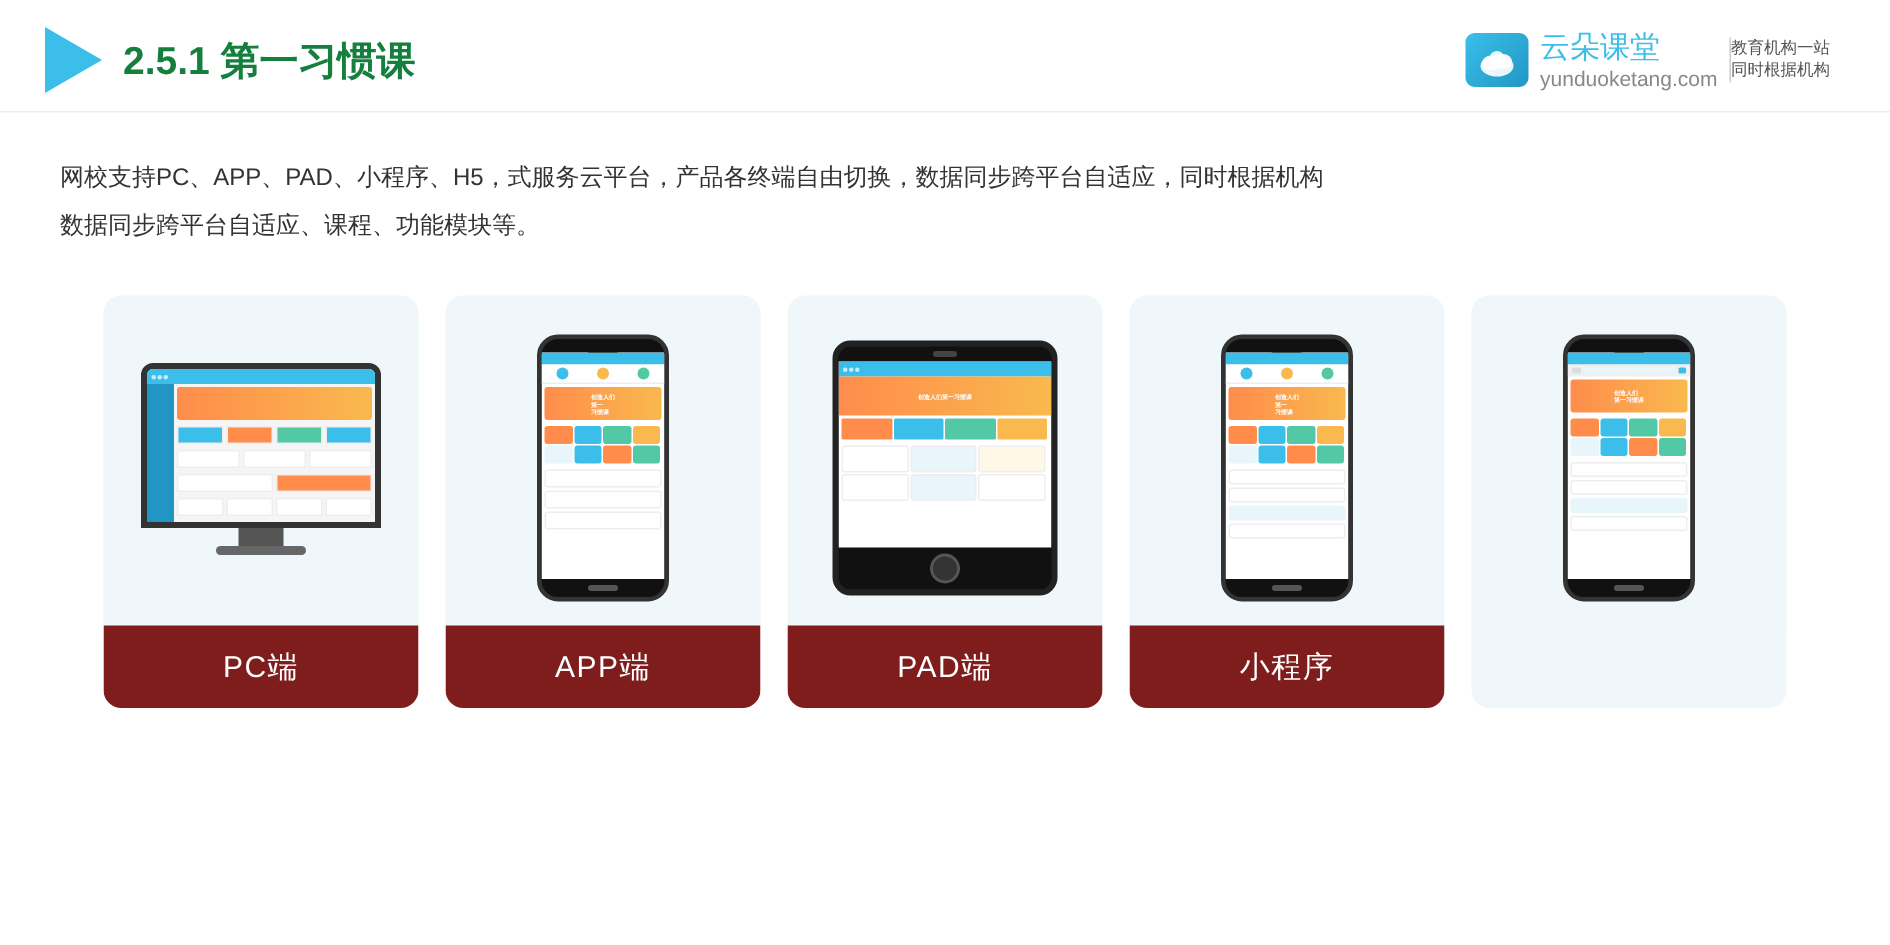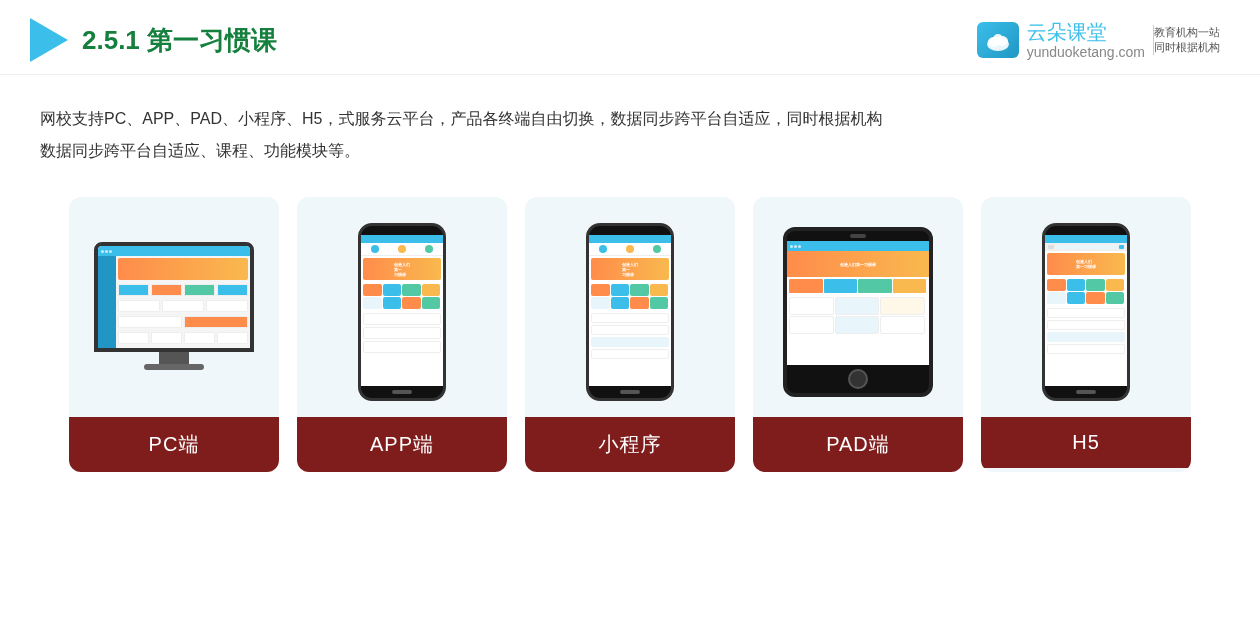--- a/index.html
+++ b/index.html
@@ -552,20 +552,54 @@
             </div>
           </div>
           <div class="phone-home-btn"></div>
         </div>
       </div>
       <div class="card-label">APP端</div>
     </div>
 
     <div class="card">
       <div class="card-img-area">
+        <div class="tablet-mock">
+          <div class="tablet-btn-top"></div>
+          <div class="tablet-screen">
+            <div class="sc-header">
+              <div class="sc-dot"></div>
+                <div class="sc-dot"></div>
+                <div class="sc-dot"></div>
+            </div>
+            <div class="sc-banner" style="height:26px;">
+              <div style="font-size:4px;color:white;font-weight:bold;">创造人们第一习惯课</div>
+            </div>
+            <div class="sc-grid">
+              <div class="sc-grid-item orange"></div>
+              <div class="sc-grid-item blue"></div>
+              <div class="sc-grid-item green"></div>
+              <div class="sc-grid-item yellow"></div>
+            </div>
+            <div class="sc-cards">
+              <div class="sc-card-item"></div>
+              <div class="sc-card-item" style="background:#e8f5fb;"></div>
+              <div class="sc-card-item" style="background:#fff8e8;"></div>
+              <div class="sc-card-item"></div>
+              <div class="sc-card-item" style="background:#e8f5fb;"></div>
+              <div class="sc-card-item"></div>
+            </div>
+          </div>
+          <div class="tablet-btn-bottom"></div>
+        </div>
+      </div>
+      <div class="card-label">PAD端</div>
+    </div>
+
+    <div class="card">
+      <div class="card-img-area">
         <div class="phone-mock">
           <div class="phone-notch"></div>
           <div class="phone-screen">
             <div class="phone-app-header"></div>
             <div class="phone-app-nav">
               <div class="phone-nav-dot"></div>
               <div class="phone-nav-dot" style="background:#f9b94e;"></div>
               <div class="phone-nav-dot" style="background:#52c8a4;"></div>
             </div>
             <div class="phone-banner">
@@ -585,54 +619,20 @@
               <div style="height:10px;background:#fff;border-radius:2px;border:1px solid #eee;margin-bottom:2px;"></div>
               <div style="height:10px;background:#fff;border-radius:2px;border:1px solid #eee;margin-bottom:2px;"></div>
               <div style="height:10px;background:#e8f5fb;border-radius:2px;margin-bottom:2px;"></div>
               <div style="height:10px;background:#fff;border-radius:2px;border:1px solid #eee;"></div>
             </div>
           </div>
           <div class="phone-home-btn"></div>
         </div>
       </div>
       <div class="card-label">小程序</div>
-    </div>
-
-    <div class="card">
-      <div class="card-img-area">
-        <div class="tablet-mock">
-          <div class="tablet-btn-top"></div>
-          <div class="tablet-screen">
-            <div class="sc-header">
-              <div class="sc-dot"></div>
-                <div class="sc-dot"></div>
-                <div class="sc-dot"></div>
-            </div>
-            <div class="sc-banner" style="height:26px;">
-              <div style="font-size:4px;color:white;font-weight:bold;">创造人们第一习惯课</div>
-            </div>
-            <div class="sc-grid">
-              <div class="sc-grid-item orange"></div>
-              <div class="sc-grid-item blue"></div>
-              <div class="sc-grid-item green"></div>
-              <div class="sc-grid-item yellow"></div>
-            </div>
-            <div class="sc-cards">
-              <div class="sc-card-item"></div>
-              <div class="sc-card-item" style="background:#e8f5fb;"></div>
-              <div class="sc-card-item" style="background:#fff8e8;"></div>
-              <div class="sc-card-item"></div>
-              <div class="sc-card-item" style="background:#e8f5fb;"></div>
-              <div class="sc-card-item"></div>
-            </div>
-          </div>
-          <div class="tablet-btn-bottom"></div>
-        </div>
-      </div>
-      <div class="card-label">PAD端</div>
     </div>
 
     <div class="card">
       <div class="card-img-area">
         <div class="phone-mock">
           <div class="phone-notch"></div>
           <div class="phone-screen">
             <div class="phone-app-header"></div>
             <div style="height:8px;background:#f0f0f0;display:flex;align-items:center;padding:0 3px;gap:2px;">
               <div style="width:6px;height:4px;background:#ddd;border-radius:1px;"></div>
@@ -655,18 +655,17 @@
             <div style="padding:2px;">
               <div style="height:10px;background:#fff;border-radius:2px;border:1px solid #eee;margin-bottom:2px;"></div>
               <div style="height:10px;background:#fff;border-radius:2px;border:1px solid #eee;margin-bottom:2px;"></div>
               <div style="height:10px;background:#e8f5fb;border-radius:2px;margin-bottom:2px;"></div>
               <div style="height:10px;background:#fff;border-radius:2px;border:1px solid #eee;"></div>
             </div>
           </div>
           <div class="phone-home-btn"></div>
         </div>
       </div>
-      <div class="card-label">H5</div>
     </div>
 
   </div>
 
 </div>
 
 </body></html>

